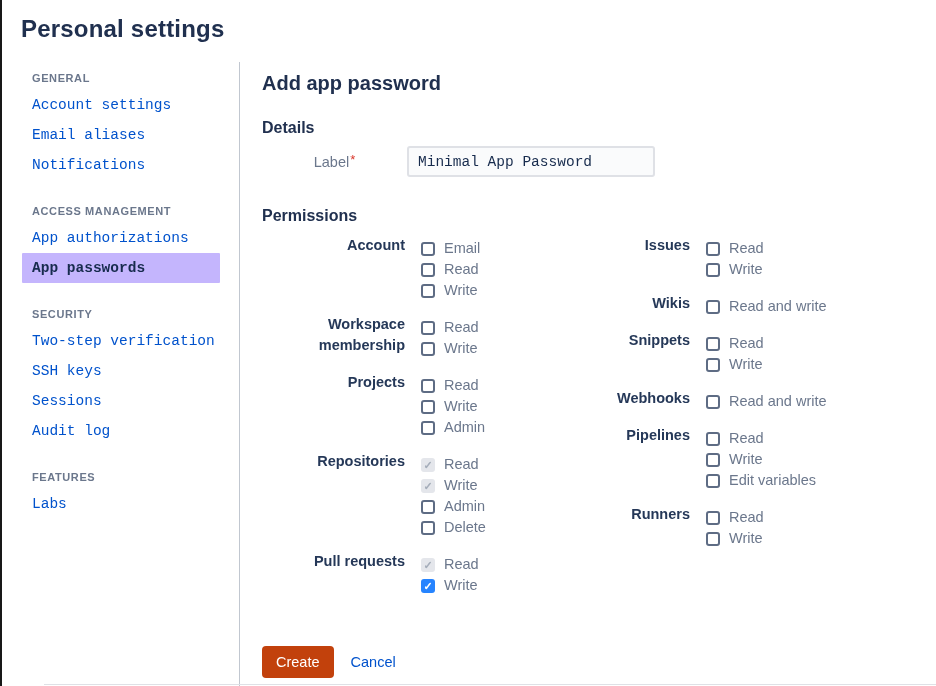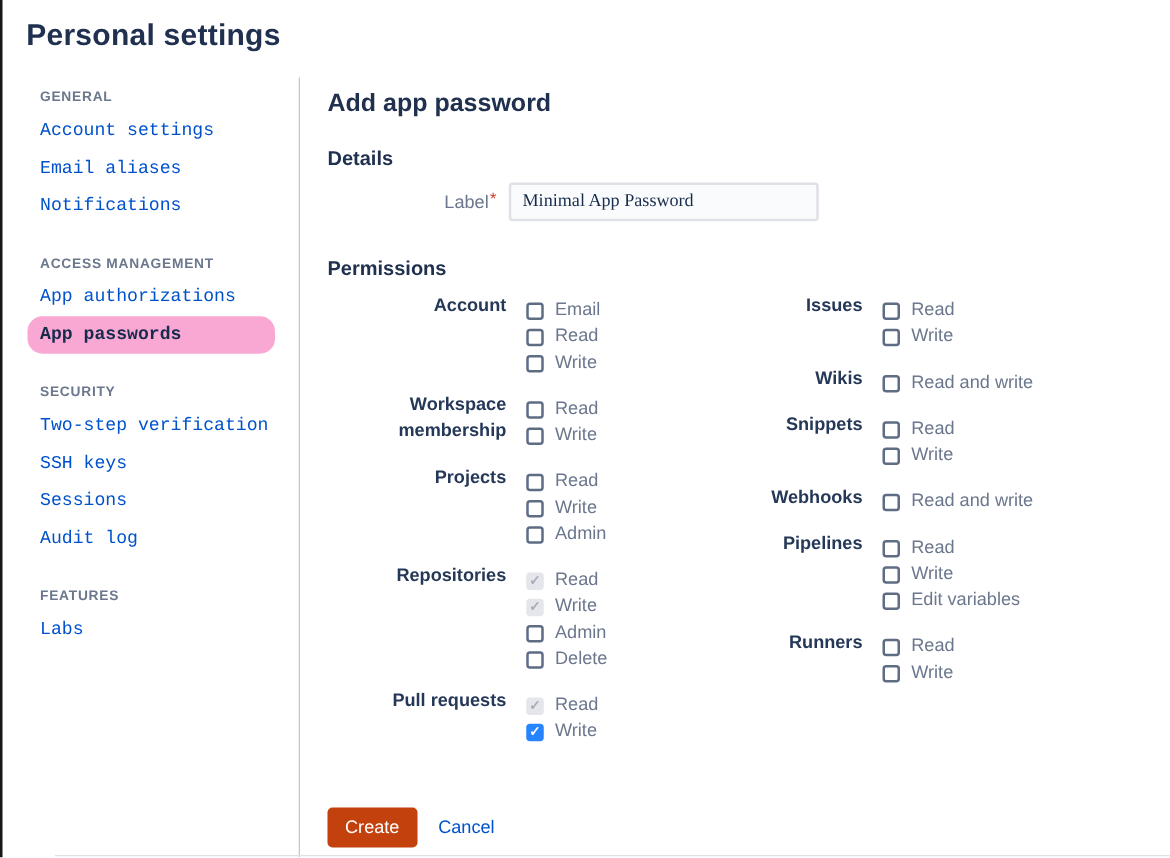--- a/index.html
+++ b/index.html
@@ -24,36 +24,36 @@
   .side-heading {
     font-size:11px; font-weight:700; color:#6B778C; letter-spacing:0.6px;
     line-height:14px; margin:24px 0 5px 0;
   }
   .side-section:first-child .side-heading { margin-top:0; }
   .side-link {
     display:block; font-size:14.5px; line-height:30px; color:#0052CC;
     text-decoration:none; cursor:pointer; white-space:nowrap;font-family:Liberation Mono, monospace;
   }
   .side-link.selected {
-    color:#172B4D; font-weight:600; background:#f9a8d4;
-    margin-left:-10px; padding-left:10px; width:198px; border-radius:12px;
+    color:#172B4D; font-weight:600; background:#c4b5fd;
+    margin-left:-10px; padding-left:10px; width:198px; border-radius:1px;
   }
 
   
   .content { flex:1; padding:2px 0 0 22px; }
   .content-title { font-size:20px; font-weight:700; color:#20304F; margin:8px 0 24px 0; }
   .section-heading { font-size:16px; font-weight:700; color:#20304F; margin:0 0 9px 0; }
 
   .form-row { display:flex; align-items:center; margin-bottom:30px; }
-  .field-label { width:145px; flex:none; text-align:right; padding-right:10px; font-size:14.5px; color:#6B778C; }
+  .field-label { width:145px; flex:none; text-align:center; font-size:14.5px; color:#6B778C; }
   .req { color:#D9372B; font-size:13px; position:relative; top:-3px; margin-left:1px; }
   .text-input {
     width:248px; height:31px; border:2px solid #DFE1E6; border-radius:3px;
     background:#FAFBFC; padding:0 9px; font-size:14.5px; color:#172B4D;
-    font-family:Liberation Serif, serif; outline:none;
+    font-family:Liberation Mono, monospace; outline:none;
   }
 
   .perm-cols { display:flex; margin-top:10px; }
   .col-left { width:345px; flex:none; }
   .col-right { flex:1; }
 
   .perm-group { display:flex; align-items:flex-start; margin-bottom:16px; }
   .group-label {
     flex:none; text-align:right; padding-right:16px; font-size:14.5px;
     font-weight:700; color:#253858; line-height:21px;

